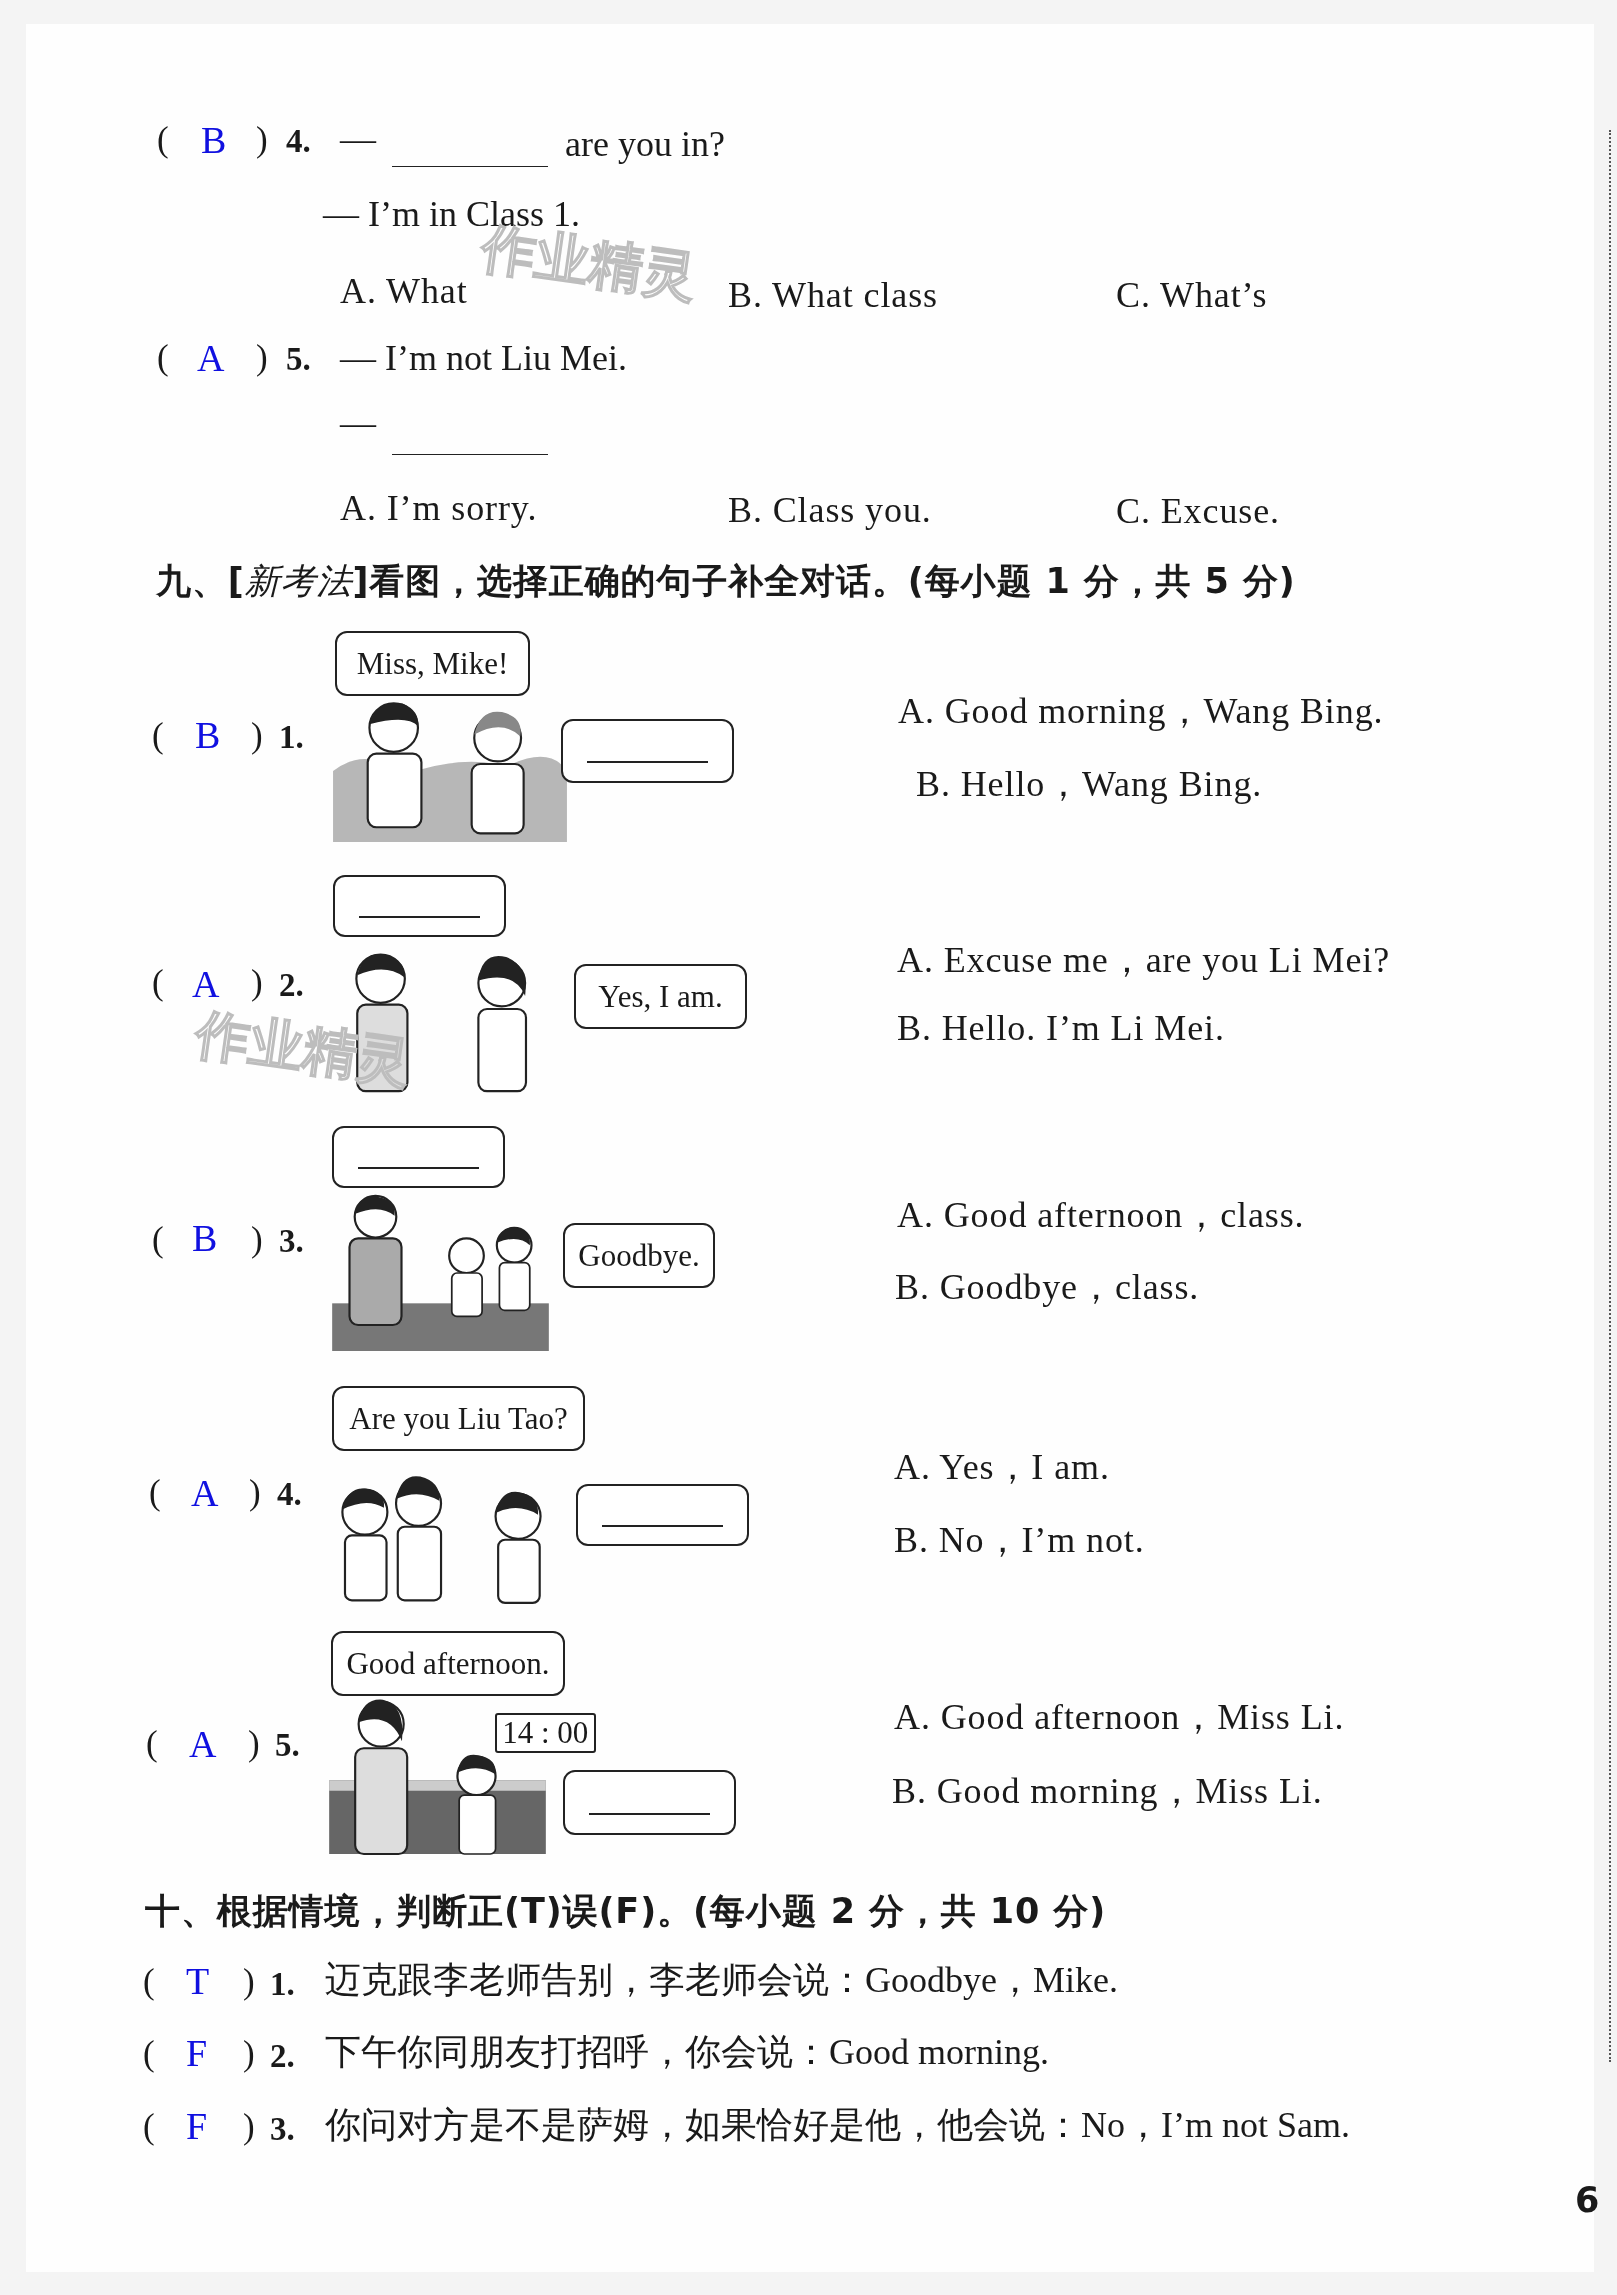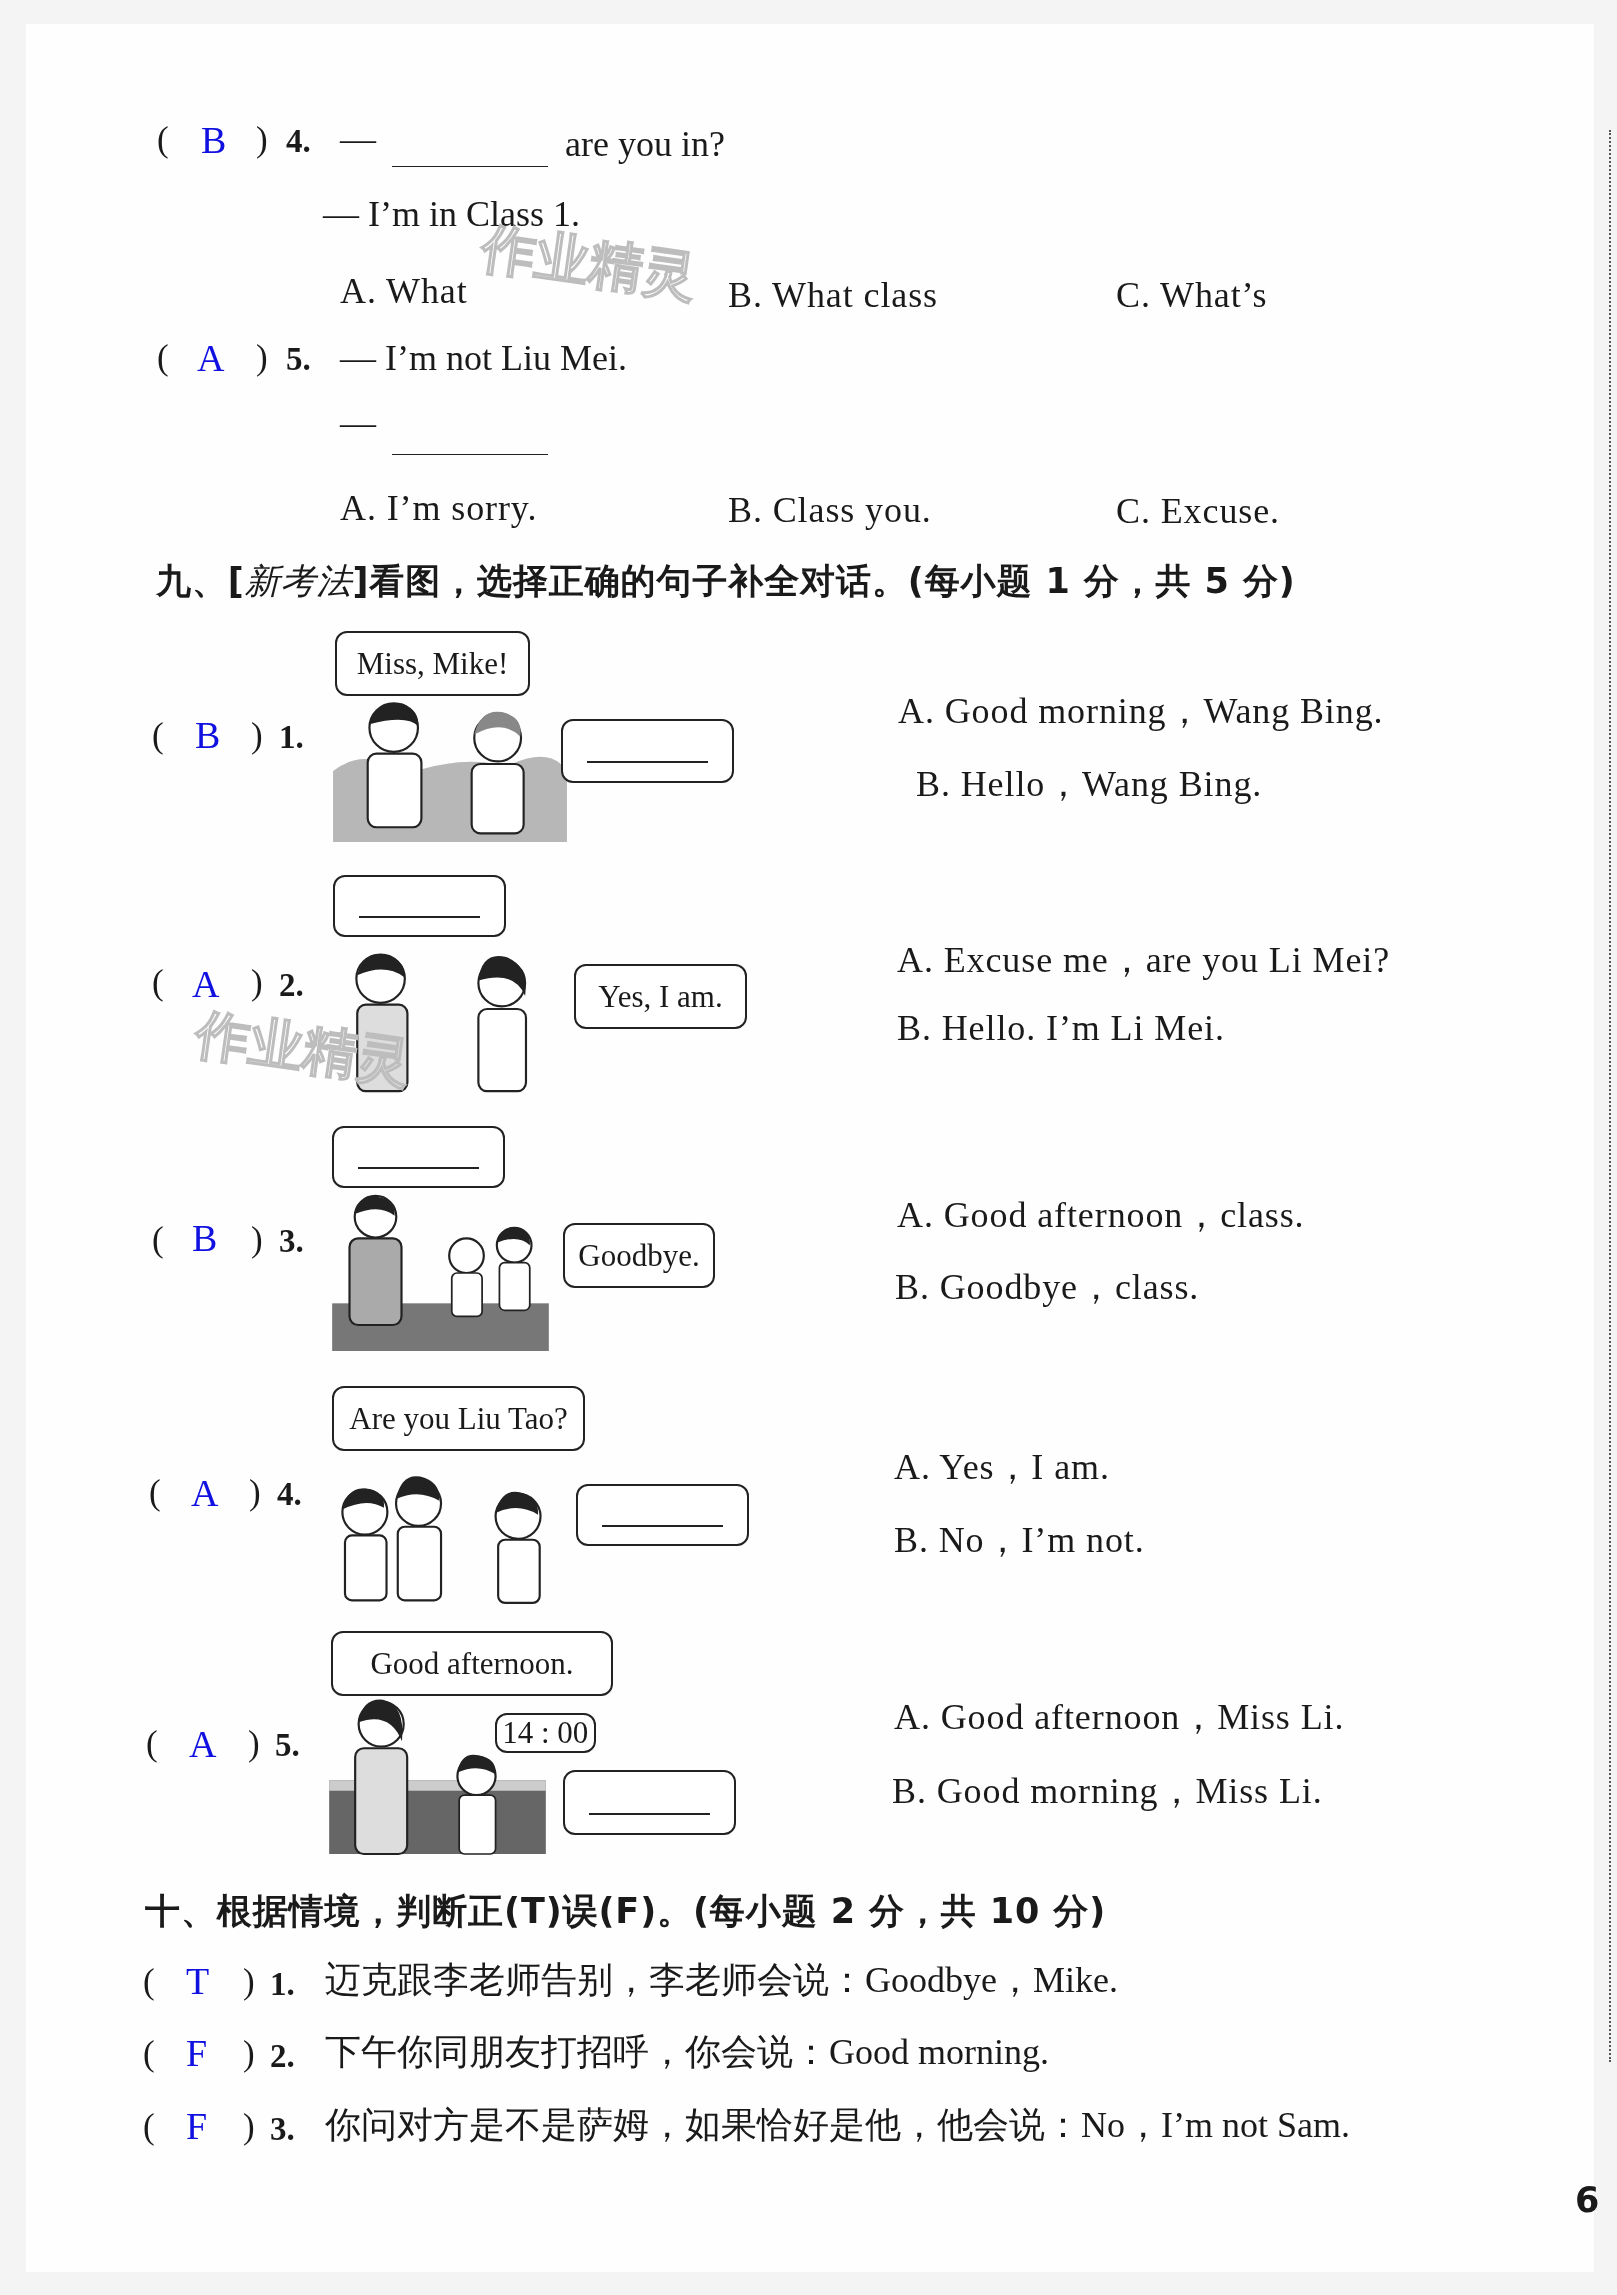--- a/index.html
+++ b/index.html
@@ -23,21 +23,21 @@
   .heading { font-size:35px; font-weight:bold; font-family:"DejaVu Sans", sans-serif; letter-spacing:0.9px; }
   .tag { font-weight:normal; font-style:italic; font-family:Liberation Serif, serif; }
   .dashed { position:absolute; left:1609px; top:130px; height:1932px; border-left:2.6px dotted #555; }
   .pagenum { font-family:"DejaVu Sans", sans-serif; font-weight:bold; font-size:35px; }
   .bubble {
     position:absolute; background:#fff; border:2.2px solid #222; border-radius:12px;
     font-family:"Liberation Serif", serif; font-size:31px; display:flex; align-items:center; justify-content:center;
     box-sizing:border-box;
   }
   .bubble .bl { width:72%; border-bottom:2.2px solid #222; margin-top:22.5px; }
-  .clock { position:absolute; border:2.2px solid #222; border-radius:12px; font-size:31px; padding:0 5.2px; background:#fff; }
+  .clock { position:absolute; border:2.2px solid #222; border-radius:3px; font-size:31px; padding:0 5.2px; background:#fff; }
   .watermark { color:transparent; -webkit-text-stroke:1.3px #bdbdbd; font-family:"DejaVu Sans", sans-serif; font-weight:bold; font-size:54px; transform:rotate(8deg); }
   svg { position:absolute; overflow:visible; }
 </style>
 </head>
 <body>
 
 <div class="page"></div>
 <div class="dashed"></div>
 
 <div>
@@ -172,21 +172,21 @@
     </div>
   <span class="abs opt" style="left:894px;top:1443px">A.  Yes，I am.</span>
   <span class="abs opt" style="left:894px;top:1516px">B.  No，I’m not.</span>
 </div>
 
 <div>
   <span class="abs paren" style="left:146px;top:1724px">(</span>
   <span class="abs ans" style="left:189px;top:1722px">A</span>
   <span class="abs paren" style="left:248px;top:1724px">)</span>
   <span class="abs num" style="left:275px;top:1727px">5.</span>
-  <div class="bubble" style="left:331px;top:1631px;width:282px;height:65px">
+  <div class="bubble" style="left:331px;top:1631px;width:234px;height:65px">
       <span>Good afternoon.</span>
     </div>
   <svg style="left:329px;top:1698px" width="217" height="156" viewBox="0 0 250 180">
     <rect x="0" y="95" width="250" height="85" fill="#666"></rect>
     <rect x="0" y="95" width="250" height="12" fill="#ccc"></rect>
     <circle cx="60" cy="30" r="26" fill="#fff" stroke="#222" stroke-width="2.5"></circle>
     <path d="M34 28 Q38 0 62 2 Q88 8 84 50 Q70 15 34 28Z" fill="#222"></path>
     <rect x="30" y="58" width="60" height="122" rx="10" fill="#ddd" stroke="#222" stroke-width="2.5"></rect>
     <circle cx="170" cy="90" r="22" fill="#fff" stroke="#222" stroke-width="2.5"></circle>
     <path d="M148 86 Q152 62 172 66 Q194 70 192 88 Q172 75 148 86Z" fill="#222"></path>

